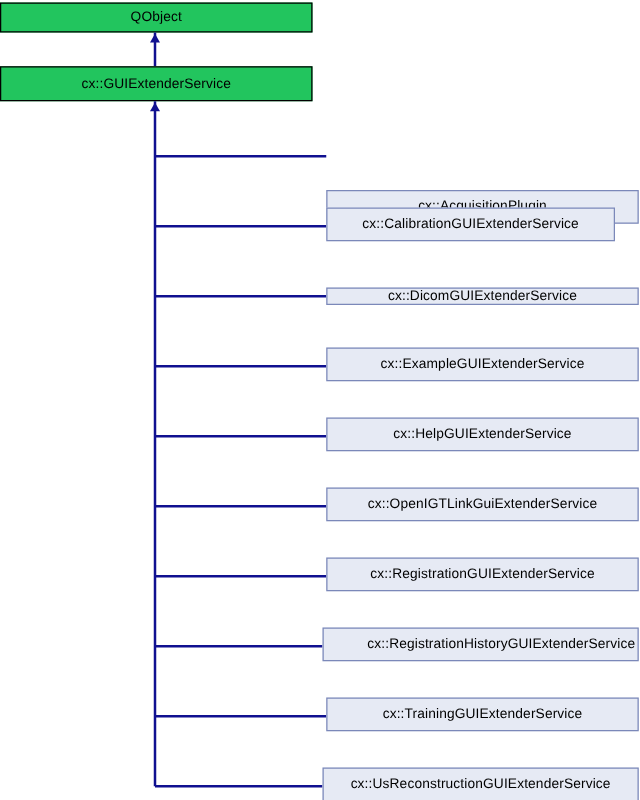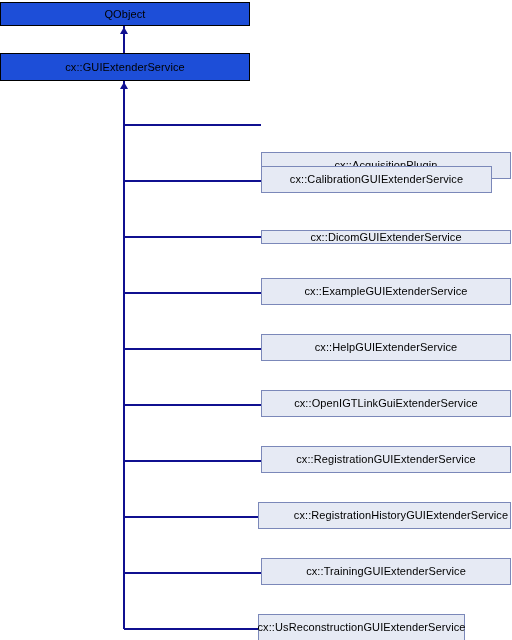--- a/index.html
+++ b/index.html
@@ -37,27 +37,27 @@
 
   .node .label {
     display: block;
     font-size: 11px;
     color: #000000;
     letter-spacing: 0.1px;
   }
 
   
   .node.root {
-    background: #1d4ed8;
+    background: #22c55e;
     border: 1.5px solid #000000;
   }
 
   
   .node.base {
-    background: #1d4ed8;
+    background: #22c55e;
     border: 1.5px solid #000000;
   }
 
   
   .node.derived {
     background: #e6eaf4;
     border: 1px solid #7b88b9;
   }
 
   
@@ -130,18 +130,18 @@
       </div>
       <div class="edge-h" style="left: 124px; top: 516px; width: 134px;"></div>
       <div class="node derived" style="left: 258px; top: 502px; width: 253px; height: 27px; padding-left: 33px;">
         <span class="label">cx::RegistrationHistoryGUIExtenderService</span>
       </div>
       <div class="edge-h" style="left: 124px; top: 572px; width: 137px;"></div>
       <div class="node derived" style="left: 261px; top: 558px; width: 250px; height: 27px;">
         <span class="label">cx::TrainingGUIExtenderService</span>
       </div>
       <div class="edge-h" style="left: 124px; top: 628px; width: 134px;"></div>
-      <div class="node derived" style="left: 258px; top: 614px; width: 207px; height: 27px;">
+      <div class="node derived" style="left: 258px; top: 614px; width: 253px; height: 27px;">
         <span class="label">cx::UsReconstructionGUIExtenderService</span>
       </div>
     </div>
 
 </div>
 
 </body></html>

